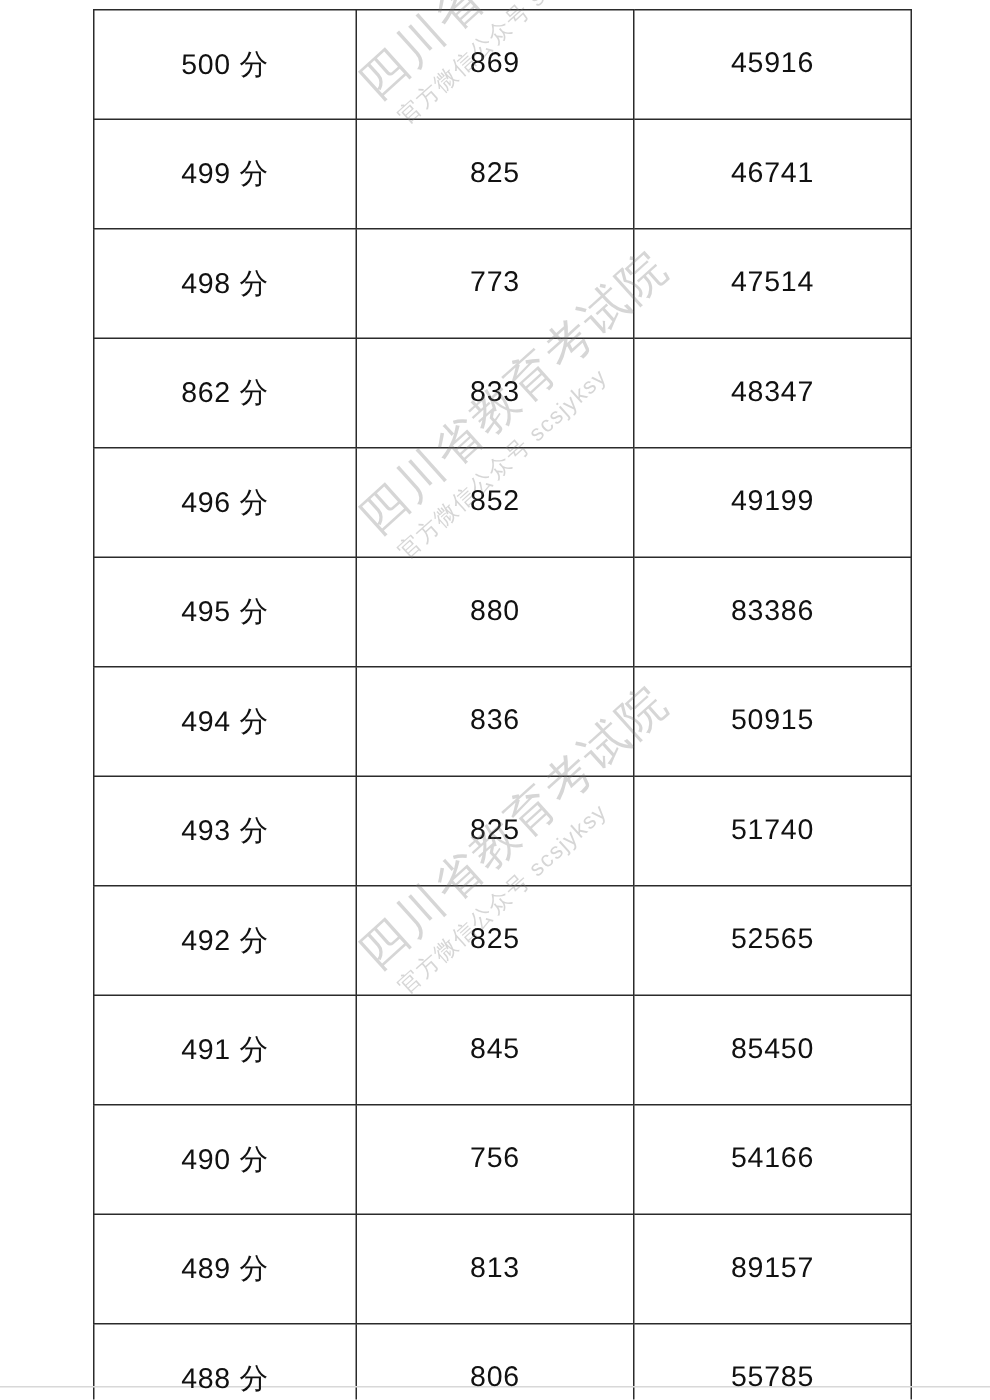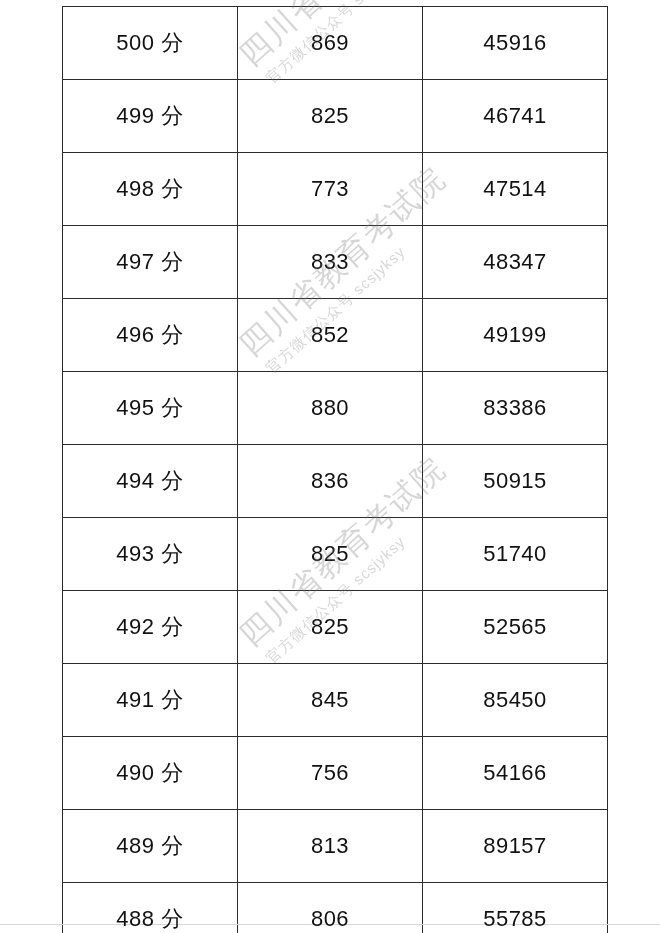--- a/index.html
+++ b/index.html
@@ -28,21 +28,21 @@
     width: 536px;
     border-collapse: collapse;
     table-layout: fixed;
   }
 
   table.score-table td {
     border: 1px solid #2b2b2b;
     height: 70px;
     text-align: center;
     vertical-align: middle;
-    font-size: 22px;
+    font-size: 19px;
     font-weight: 400;
     letter-spacing: 0.5px;
     color: #111111;
     background: transparent;
     position: relative;
     z-index: 2;
   }
 
   table.score-table td.col-score { width: 172px; }
   table.score-table td.col-count { width: 182px; text-align: center; }
@@ -114,21 +114,21 @@
         <td class="col-cum">46741</td>
       </tr>
 
       <tr>
         <td class="col-score">498 分</td>
         <td class="col-count">773</td>
         <td class="col-cum">47514</td>
       </tr>
 
       <tr>
-        <td class="col-score">497 分</td>
+        <td class="col-score">862 分</td>
         <td class="col-count">833</td>
         <td class="col-cum">48347</td>
       </tr>
 
       <tr>
         <td class="col-score">496 分</td>
         <td class="col-count">852</td>
         <td class="col-cum">49199</td>
       </tr>
 

